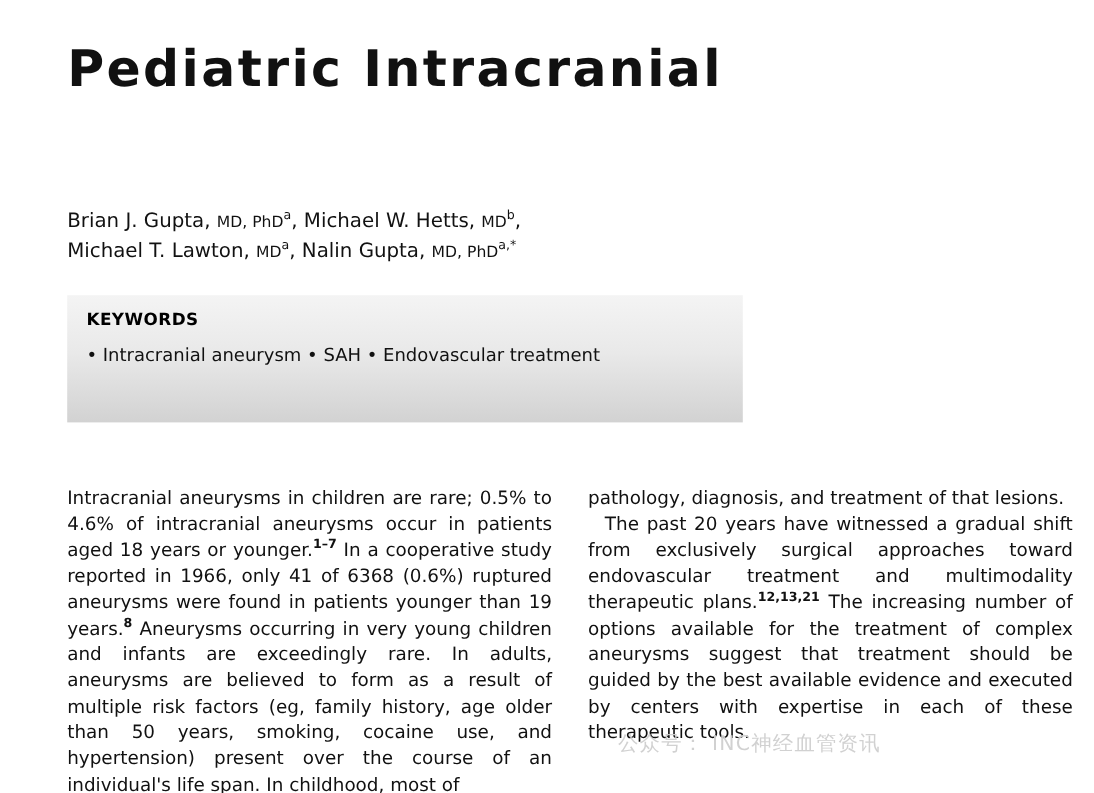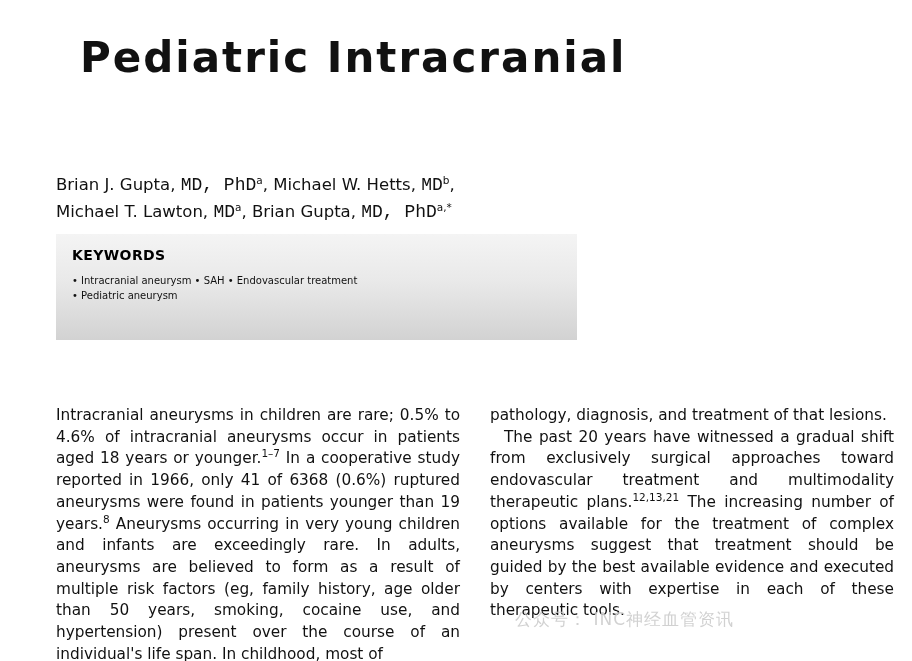--- a/index.html
+++ b/index.html
@@ -25,63 +25,61 @@
     position: absolute;
     left: 56px;
     top: 34px;
     width: 600px;
     font-size: 42px;
     font-weight: bold;
     letter-spacing: 2.0px;
     line-height: 1.12;
     color: #111111;
     font-family: "DejaVu Sans", "Liberation Sans", sans-serif;
-    margin-left: 24px;
   }
   .authors {
     position: absolute;
     left: 56px;
     top: 172px;
     width: 640px;
     font-size: 16.5px;
     line-height: 1.5;
     color: #111111;
   }
   .authors .small {
-    font-size: 18px;
-    font-family: Liberation Mono, monospace;
+    font-size: 13px;
   }
   .authors sup {
     font-size: 10.5px;
     vertical-align: super;
     line-height: 0;
   }
   .keywords-box {
     position: absolute;
     left: 56px;
-    top: 234px;
-    width: 521px;
+    top: 246px;
+    width: 563px;
     height: 106px;
     background: linear-gradient(to bottom, #f4f4f4 0%, #e9e9e9 45%, #d2d2d2 100%);
   }
   .keywords-title {
     position: absolute;
     left: 16px;
     top: 13px;
     font-size: 14px;
     font-weight: bold;
     letter-spacing: 0.4px;
     color: #000;
   }
   .keywords-list {
     position: absolute;
     left: 16px;
     top: 40px;
     width: 490px;
-    font-size: 10px;
+    font-size: 15px;
     line-height: 1.45;
     color: #111;
   }
   .col {
     position: absolute;
     top: 405px;
     width: 404px;
     font-size: 15.3px;
     line-height: 1.42;
     text-align: justify;
@@ -90,20 +88,21 @@
   }
   .col.left { left: 56px; }
   .col.right { left: 490px; }
   .col p { margin: 0; }
   .col p + p { margin-top: 0px; }
   .indent { text-indent: 14px; }
   .col sup {
     font-size: 10.5px;
     vertical-align: super;
     line-height: 0;
+    font-weight: bold;
   }
   .watermark {
     position: absolute;
     left: 470px;
     top: 608px;
     font-size: 17px;
     color: #cfcfcf;
     letter-spacing: 1px;
     font-family: "DejaVu Sans", "Liberation Sans", sans-serif;
     white-space: nowrap;
@@ -123,30 +122,29 @@
   <div class="authors">
     <div>
       <span>Brian J. Gupta,</span>
       <span class="small">MD, PhD</span><sup>a</sup><span>,</span>
       <span>Michael W. Hetts,</span>
       <span class="small">MD</span><sup>b</sup><span>,</span>
     </div>
     <div>
       <span>Michael T. Lawton,</span>
       <span class="small">MD</span><sup>a</sup><span>,</span>
-      <span>Brian Gupta,</span>
+      <span>Nalin Gupta,</span>
       <span class="small">MD, PhD</span><sup>a,*</sup>
     </div>
   </div>
 
   <div class="keywords-box">
     <div class="keywords-title">KEYWORDS</div>
     <div class="keywords-list">
       <div>• Intracranial aneurysm • SAH • Endovascular treatment</div>
-      <div>• Pediatric aneurysm</div>
     </div>
   </div>
 
   <div class="col left">
       <p>Intracranial aneurysms in children are rare; 0.5% to 4.6% of intracranial aneurysms occur in patients aged 18 years or younger.<sup>1–7</sup> In a cooperative study reported in 1966, only 41 of 6368 (0.6%) ruptured aneurysms were found in patients younger than 19 years.<sup>8</sup> Aneurysms occurring in very young children and infants are exceedingly rare. In adults, aneurysms are believed to form as a result of multiple risk factors (eg, family history, age older than 50 years, smoking, cocaine use, and hypertension) present over the course of an individual's life span. In childhood, most of</p>
     </div>
   <div class="col right">
       <p>pathology, diagnosis, and treatment of that lesions.</p>
       <p class="indent">The past 20 years have witnessed a gradual shift from exclusively surgical approaches toward endovascular treatment and multimodality therapeutic plans.<sup>12,13,21</sup> The increasing number of options available for the treatment of complex aneurysms suggest that treatment should be guided by the best available evidence and executed by centers with expertise in each of these therapeutic tools.</p>
     </div>

